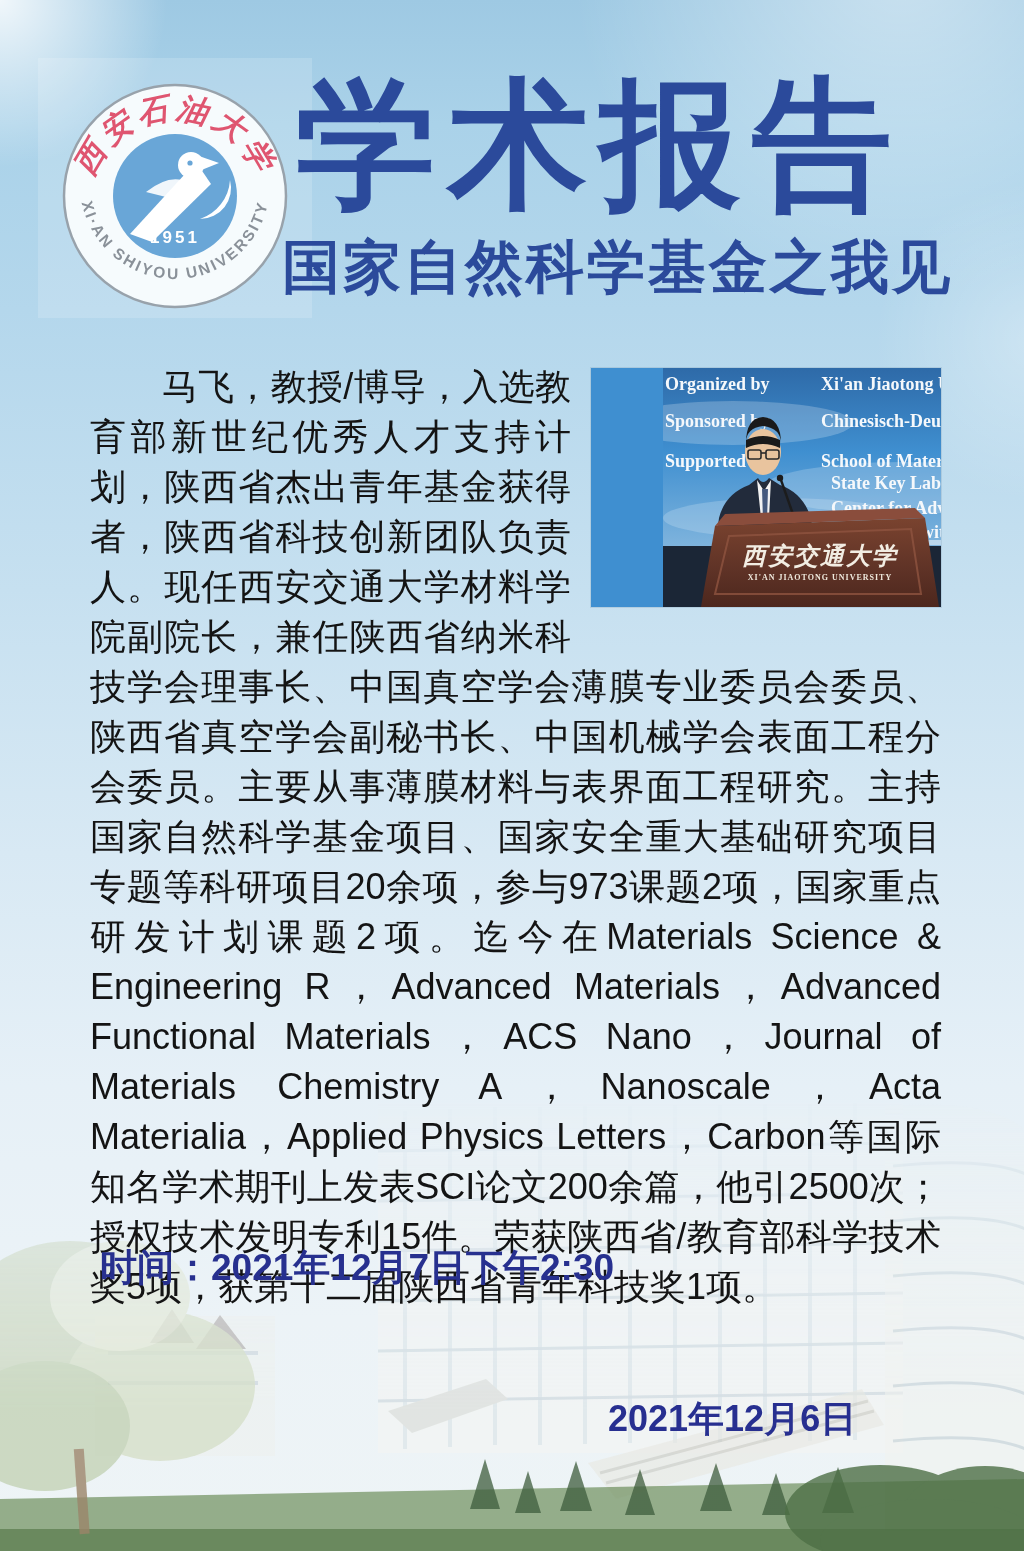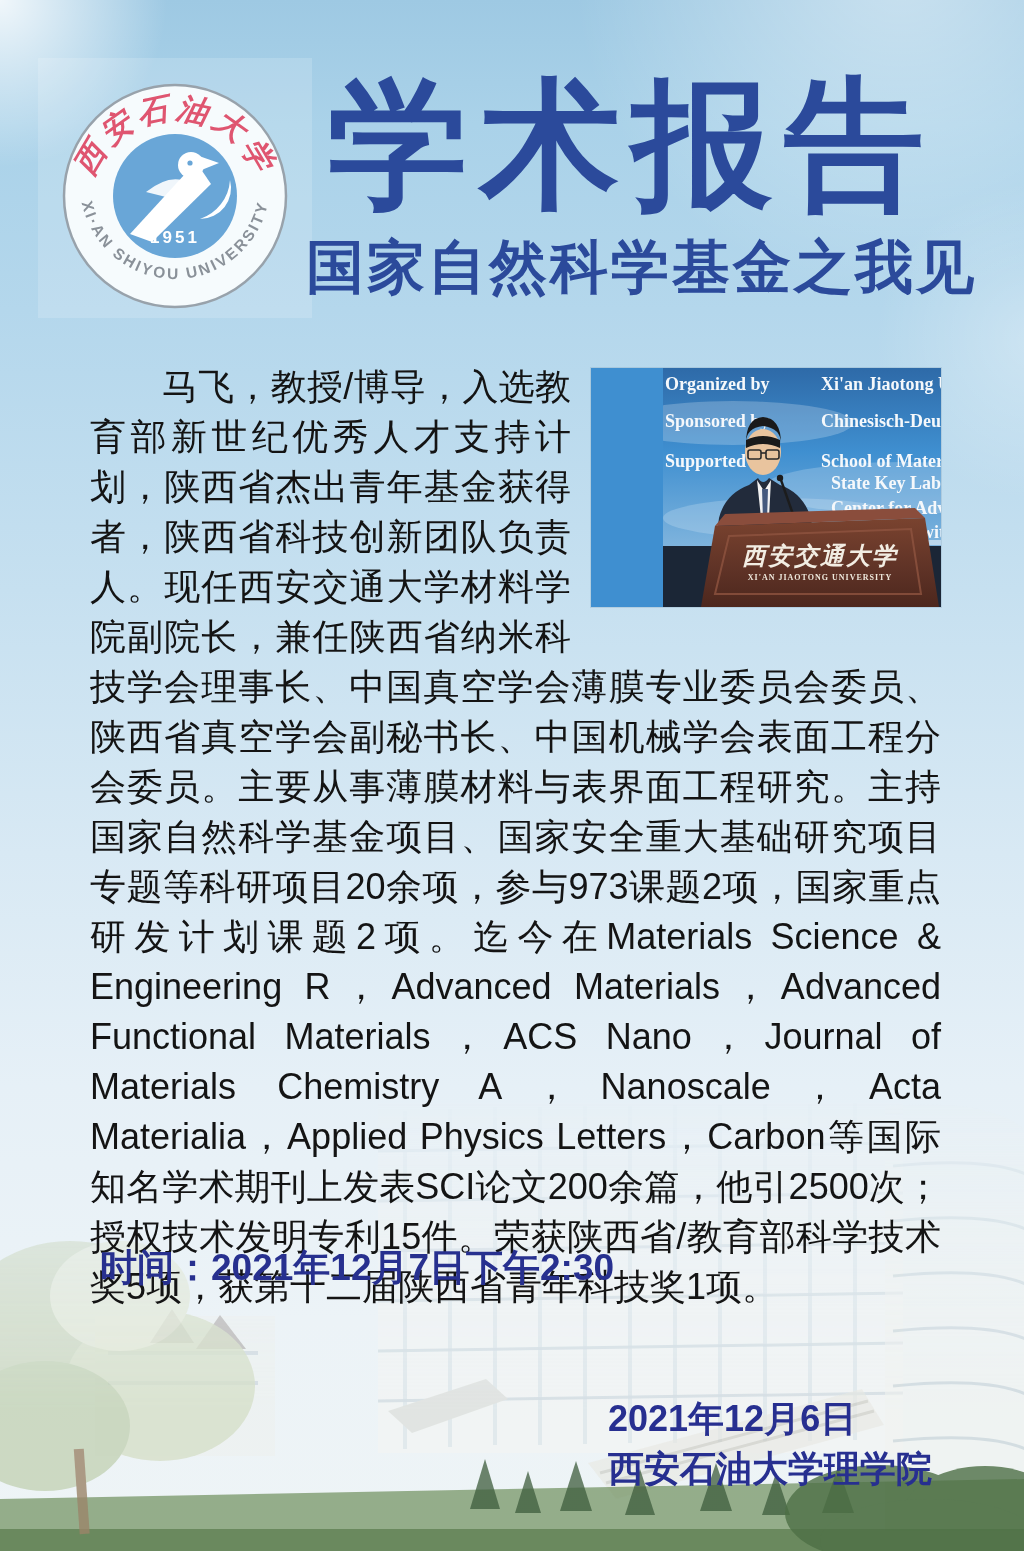--- a/index.html
+++ b/index.html
@@ -25,24 +25,24 @@
 
   
   .logo-tile{
     position:absolute;left:38px;top:58px;width:274px;height:260px;z-index:2;
     background:rgba(255,255,255,.16);
   }
   .seal{position:absolute;left:12px;top:10px;}
   .page-title{
     position:absolute;left:296px;top:66px;width:640px;z-index:2;margin:0;
     font-family:"Liberation Serif","DejaVu Serif",serif;font-weight:bold;
-    font-size:140px;line-height:160px;letter-spacing:12px;color:#2b4a9b;white-space:nowrap;text-align:right;
+    font-size:140px;line-height:160px;letter-spacing:12px;color:#2b4a9b;white-space:nowrap;
   }
   .page-subtitle{
-    position:absolute;left:306px;top:232px;width:640px;z-index:2;margin:0;
+    position:absolute;left:282px;top:232px;width:640px;z-index:2;margin:0;
     font-family:"Liberation Serif","DejaVu Serif",serif;font-weight:bold;
     font-size:58px;line-height:72px;letter-spacing:3px;color:#2b4a9b;white-space:nowrap;
   }
 
   
   .bio{
     position:absolute;left:90px;top:362px;width:851px;z-index:2;margin:0;
     font-size:36px;line-height:50px;color:#141414;text-align:justify;text-indent:72px;
   }
   .speaker-photo{
@@ -251,16 +251,15 @@
   </p>
 
   <div class="details">
     <div class="row">
       <span>时间：</span><span>2021年12月7日下午2:30</span>
     </div>
   </div>
 
   <div class="signoff">
     <div>2021年12月6日</div>
-    <div>西安石油大学理学院</div>
   </div>
 
 </div>
 
 </body></html>

